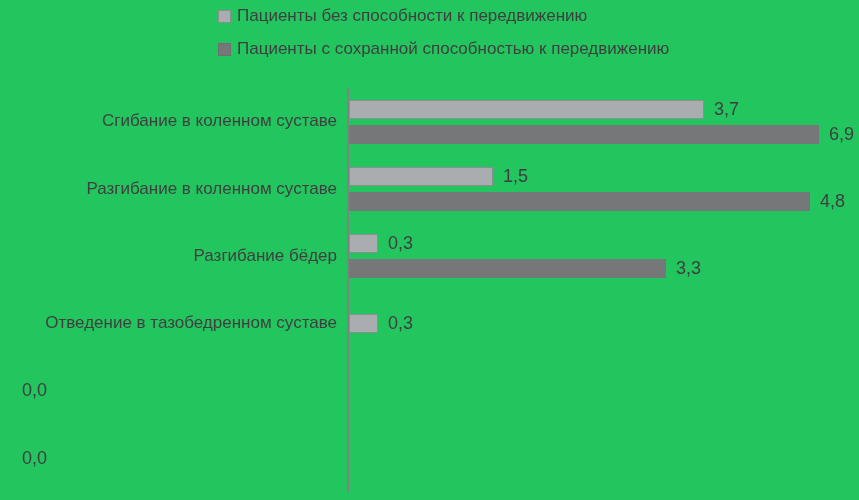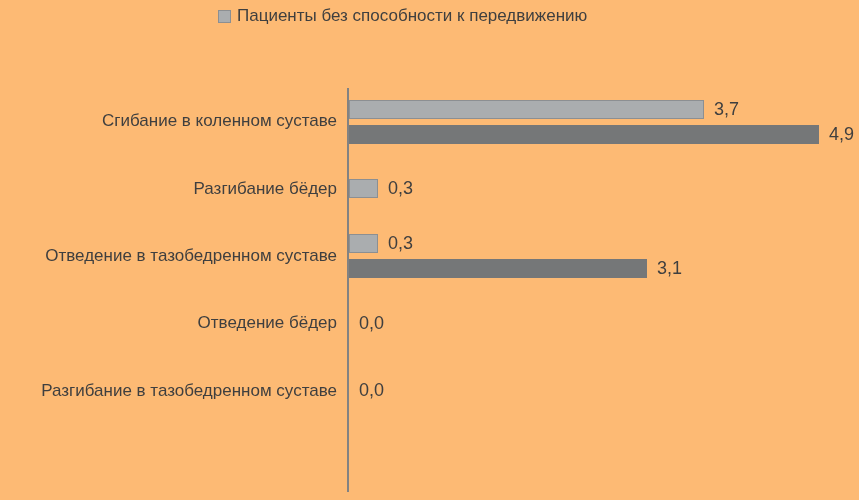--- a/index.html
+++ b/index.html
@@ -4,21 +4,21 @@
 <style>
   html, body { margin: 0; padding: 0; }
   body {
     font-family: "Liberation Sans", sans-serif;
     background: #ffffff;
   }
   .screen {
     position: relative;
     width: 859px;
     height: 500px;
-    background: #fdba74;
+    background: #22c55e;
     overflow: hidden;
   }
 
   
   .legend {
     position: absolute;
     left: 218px;
     top: 5px;
     display: flex;
     flex-direction: column;
@@ -98,75 +98,90 @@
 </head>
 <body>
 
 <div class="screen">
 
   <div class="legend">
     <div class="legend-item">
       <span class="legend-swatch" style="background: rgb(170, 173, 175); border-color: rgb(140, 143, 146);"></span>
       <span class="legend-label">Пациенты без способности к передвижению</span>
     </div>
+    <div class="legend-item">
+      <span class="legend-swatch" style="background: rgb(117, 119, 120); border-color: rgb(110, 112, 113);"></span>
+      <span class="legend-label">Пациенты с сохранной способностью к передвижению</span>
+    </div>
   </div>
 
   <div class="chart">
     <div class="rows">
   <div class="row">
     <div class="cat">Сгибание в коленном суставе</div>
     <div class="bars">
       <div class="bar-line">
         <div class="bar light" style="width: 355px; background-color: rgb(170, 173, 175);"></div>
         <div class="val">3,7</div>
       </div>
       <div class="bar-line">
         <div class="bar dark" style="width: 470px; background-color: rgb(117, 119, 120);"></div>
-        <div class="val">4,9</div>
+        <div class="val">6,9</div>
       </div>
     </div>
   </div>
 
+  <div class="row">
+    <div class="cat">Разгибание в коленном суставе</div>
+    <div class="bars">
+      <div class="bar-line">
+        <div class="bar light" style="width: 144px; background-color: rgb(170, 173, 175);"></div>
+        <div class="val">1,5</div>
+      </div>
+      <div class="bar-line">
+        <div class="bar dark" style="width: 461px; background-color: rgb(117, 119, 120);"></div>
+        <div class="val">4,8</div>
+      </div>
+    </div>
+  </div>
 
   <div class="row">
     <div class="cat">Разгибание бёдер</div>
     <div class="bars">
       <div class="bar-line">
         <div class="bar light" style="width: 29px; background-color: rgb(170, 173, 175);"></div>
         <div class="val">0,3</div>
+      </div>
+      <div class="bar-line">
+        <div class="bar dark" style="width: 317px; background-color: rgb(117, 119, 120);"></div>
+        <div class="val">3,3</div>
       </div>
     </div>
   </div>
 
   <div class="row">
     <div class="cat">Отведение в тазобедренном суставе</div>
     <div class="bars">
       <div class="bar-line">
         <div class="bar light" style="width: 29px; background-color: rgb(170, 173, 175);"></div>
         <div class="val">0,3</div>
       </div>
-      <div class="bar-line">
-        <div class="bar dark" style="width: 298px; background-color: rgb(117, 119, 120);"></div>
-        <div class="val">3,1</div>
-      </div>
     </div>
   </div>
 
   <div class="row">
-    <div class="cat">Отведение бёдер</div>
     <div class="bars">
       <div class="bar-line">
 
         <div class="val">0,0</div>
       </div>
     </div>
   </div>
 
   <div class="row">
-    <div class="cat">Разгибание в тазобедренном суставе</div>
     <div class="bars">
       <div class="bar-line">
 
         <div class="val">0,0</div>
       </div>
     </div>
   </div>
 </div>
     <div class="axis-line"></div>
   </div>

